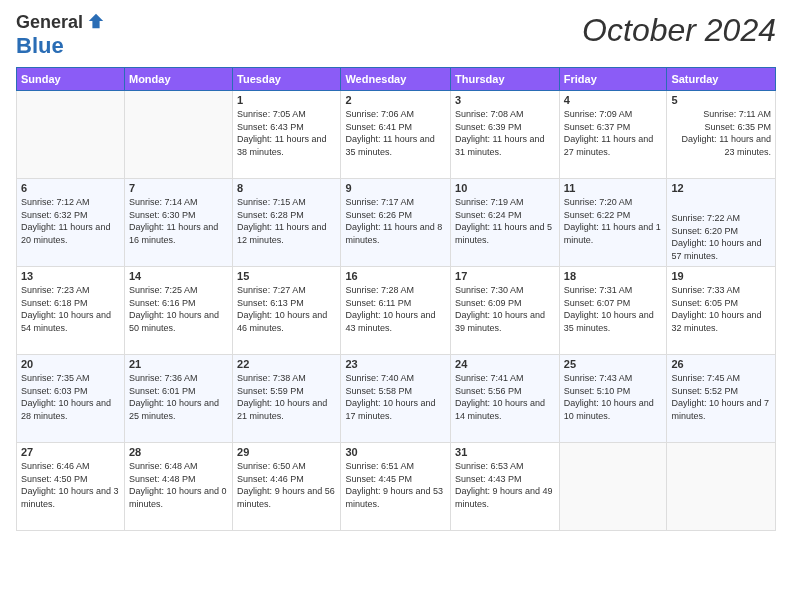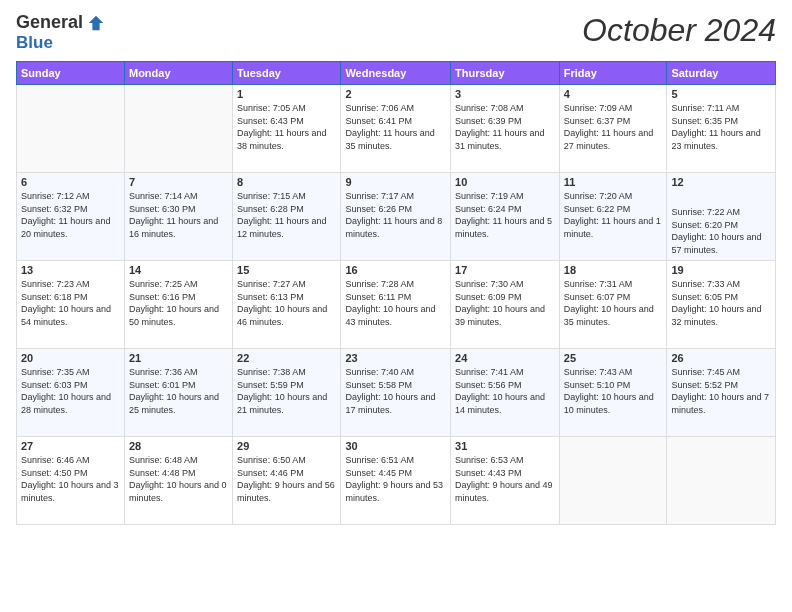--- a/index.html
+++ b/index.html
@@ -21,30 +21,29 @@
       align-items: flex-start;
       margin-bottom: 8px;
     }
     .logo {
       display: flex;
       flex-direction: column;
       align-items: flex-start;
     }
     .logo-text {
       display: flex;
-      align-items: center;
       gap: 2px;
     }
     .logo-general {
       font-size: 18px;
       font-weight: bold;
       color: #333;
     }
     .logo-blue {
-      font-size: 17px;
+      font-size: 22px;
       font-weight: bold;
       color: #2a6db5;
     }
     .logo-icon {
       width: 18px;
       height: 18px;
       margin-left: 2px;
     }
     .title-section {
       text-align: center;
@@ -160,21 +159,21 @@
 Daylight: 11 hours and 31 minutes.</div>
           </td>
           <td>
             <span class="day-number">4</span>
             <div class="day-info" style="white-space: pre-line;">Sunrise: 7:09 AM
 Sunset: 6:37 PM
 Daylight: 11 hours and 27 minutes.</div>
           </td>
           <td>
             <span class="day-number">5</span>
-            <div class="day-info" style="white-space: pre-line;">Sunrise: 7:11 AM
+            <div class="day-info" style="white-space: pre-line; text-align: right;">Sunrise: 7:11 AM
 Sunset: 6:35 PM
 Daylight: 11 hours and 23 minutes.</div>
           </td>
         </tr>
         <tr>
           <td>
             <span class="day-number">6</span>
             <div class="day-info" style="white-space: pre-line;">Sunrise: 7:12 AM
 Sunset: 6:32 PM
 Daylight: 11 hours and 20 minutes.</div>

